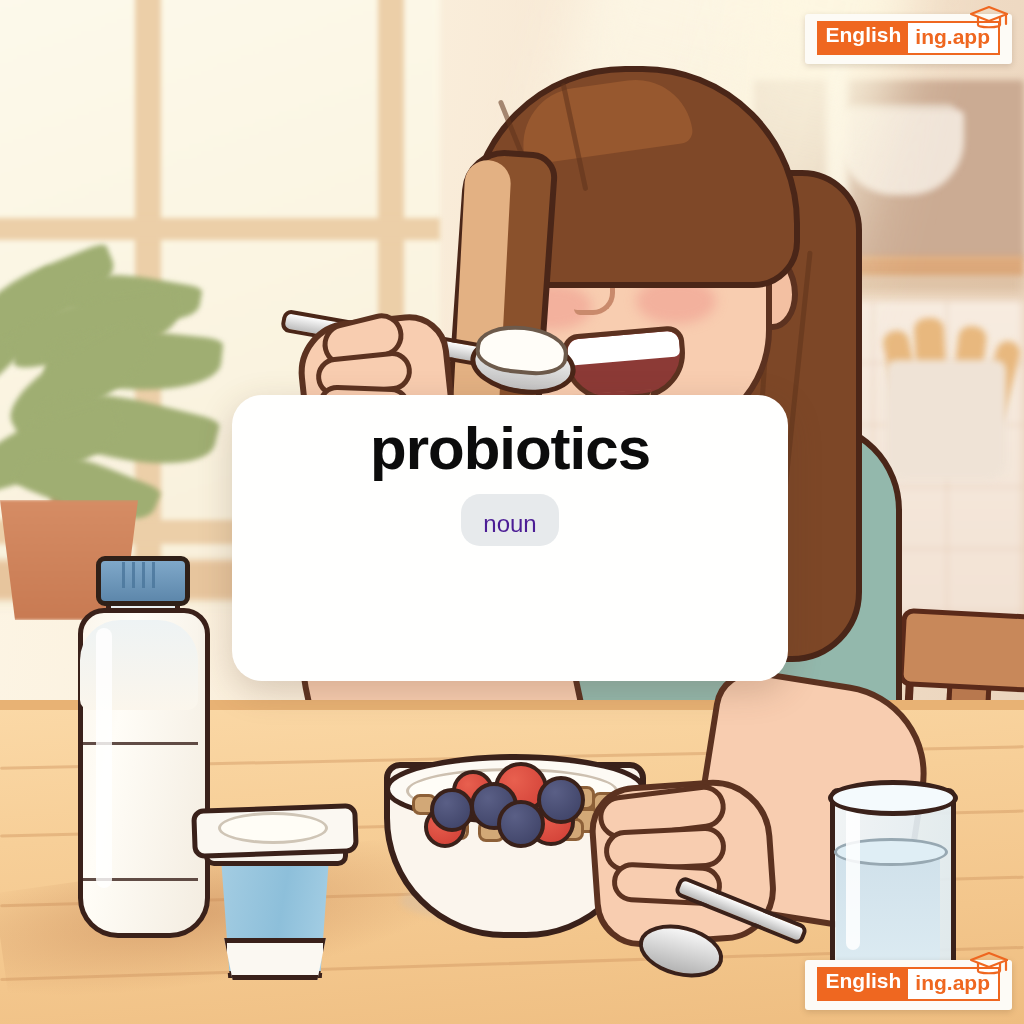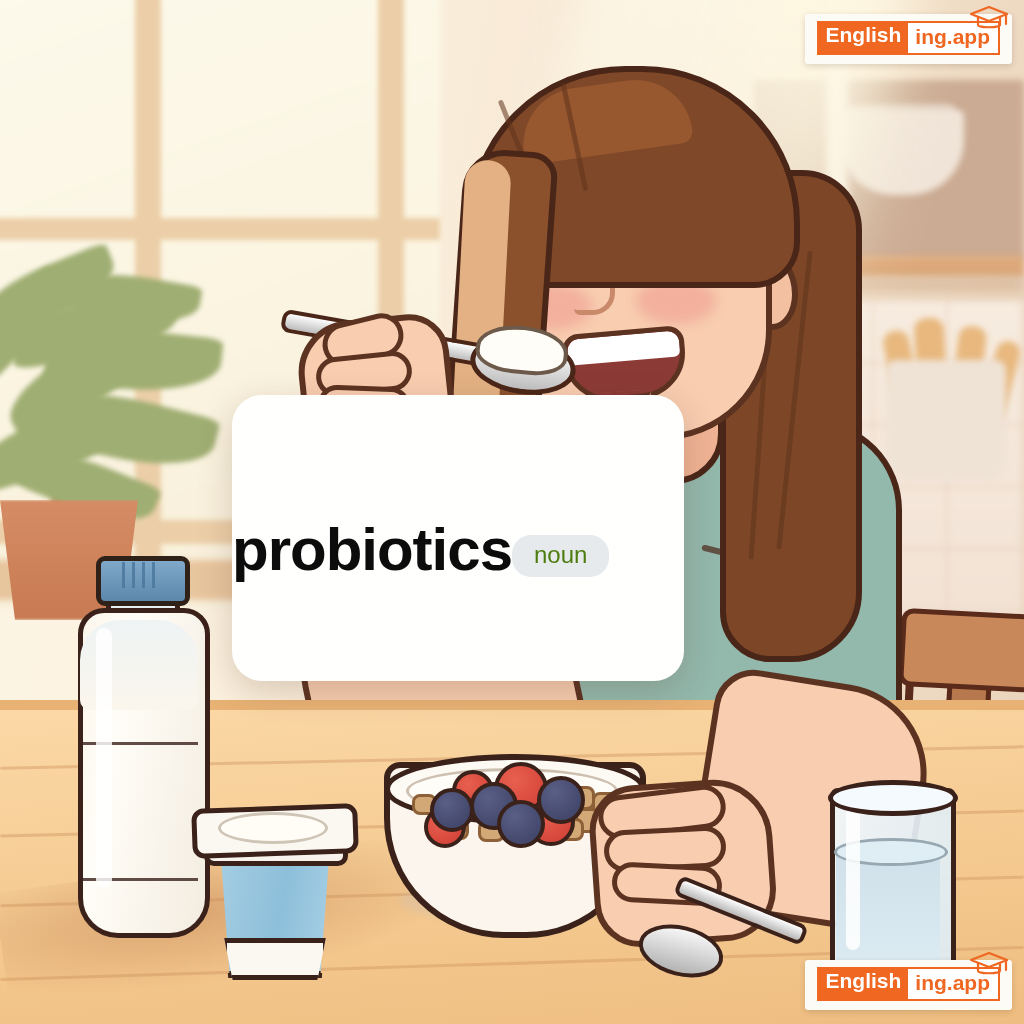--- a/index.html
+++ b/index.html
@@ -418,33 +418,33 @@
     position:absolute;left:828px;top:780px;width:120px;height:26px;
     border:5px solid #3a211a;border-radius:50%;background:#f4fafd;
   }
   .glass-hl{
     position:absolute;left:846px;top:800px;width:14px;height:150px;
     background:rgba(255,255,255,.85);border-radius:8px;
   }
 
   
   .card{
-    position:absolute;left:232px;top:395px;width:452px;height:286px;
+    position:absolute;left:232px;top:395px;width:556px;height:286px;
     background:#fffffe;border-radius:30px;
     box-shadow:0 10px 34px rgba(90,60,40,.22);
-    display:flex;align-items:center;
+    display:flex;flex-direction:column;align-items:center;
     padding-top:22px;box-sizing:border-box;
   }
   .word{
     font-size:60px;font-weight:700;color:#0c0c0c;letter-spacing:-1px;
     line-height:1.05;margin:0;
   }
   .pos-badge{
-    margin-top:14px;background:#e7eaec;color:#4d7c0f;
-    font-size:24px;padding:6px 22px 7px;border-radius:19px;
+    margin-top:14px;background:#e7eaec;color:#4c1d95;
+    font-size:24px;padding:16px 22px 7px;border-radius:19px;
     line-height:1.2;
   }
   .definition{
     margin-top:22px;font-style:italic;font-size:31px;color:#121212;
     text-align:center;line-height:1.32;max-width:490px;font-weight:400;
   }
 
   
   .logo{
     position:absolute;background:#fdfbf6;

